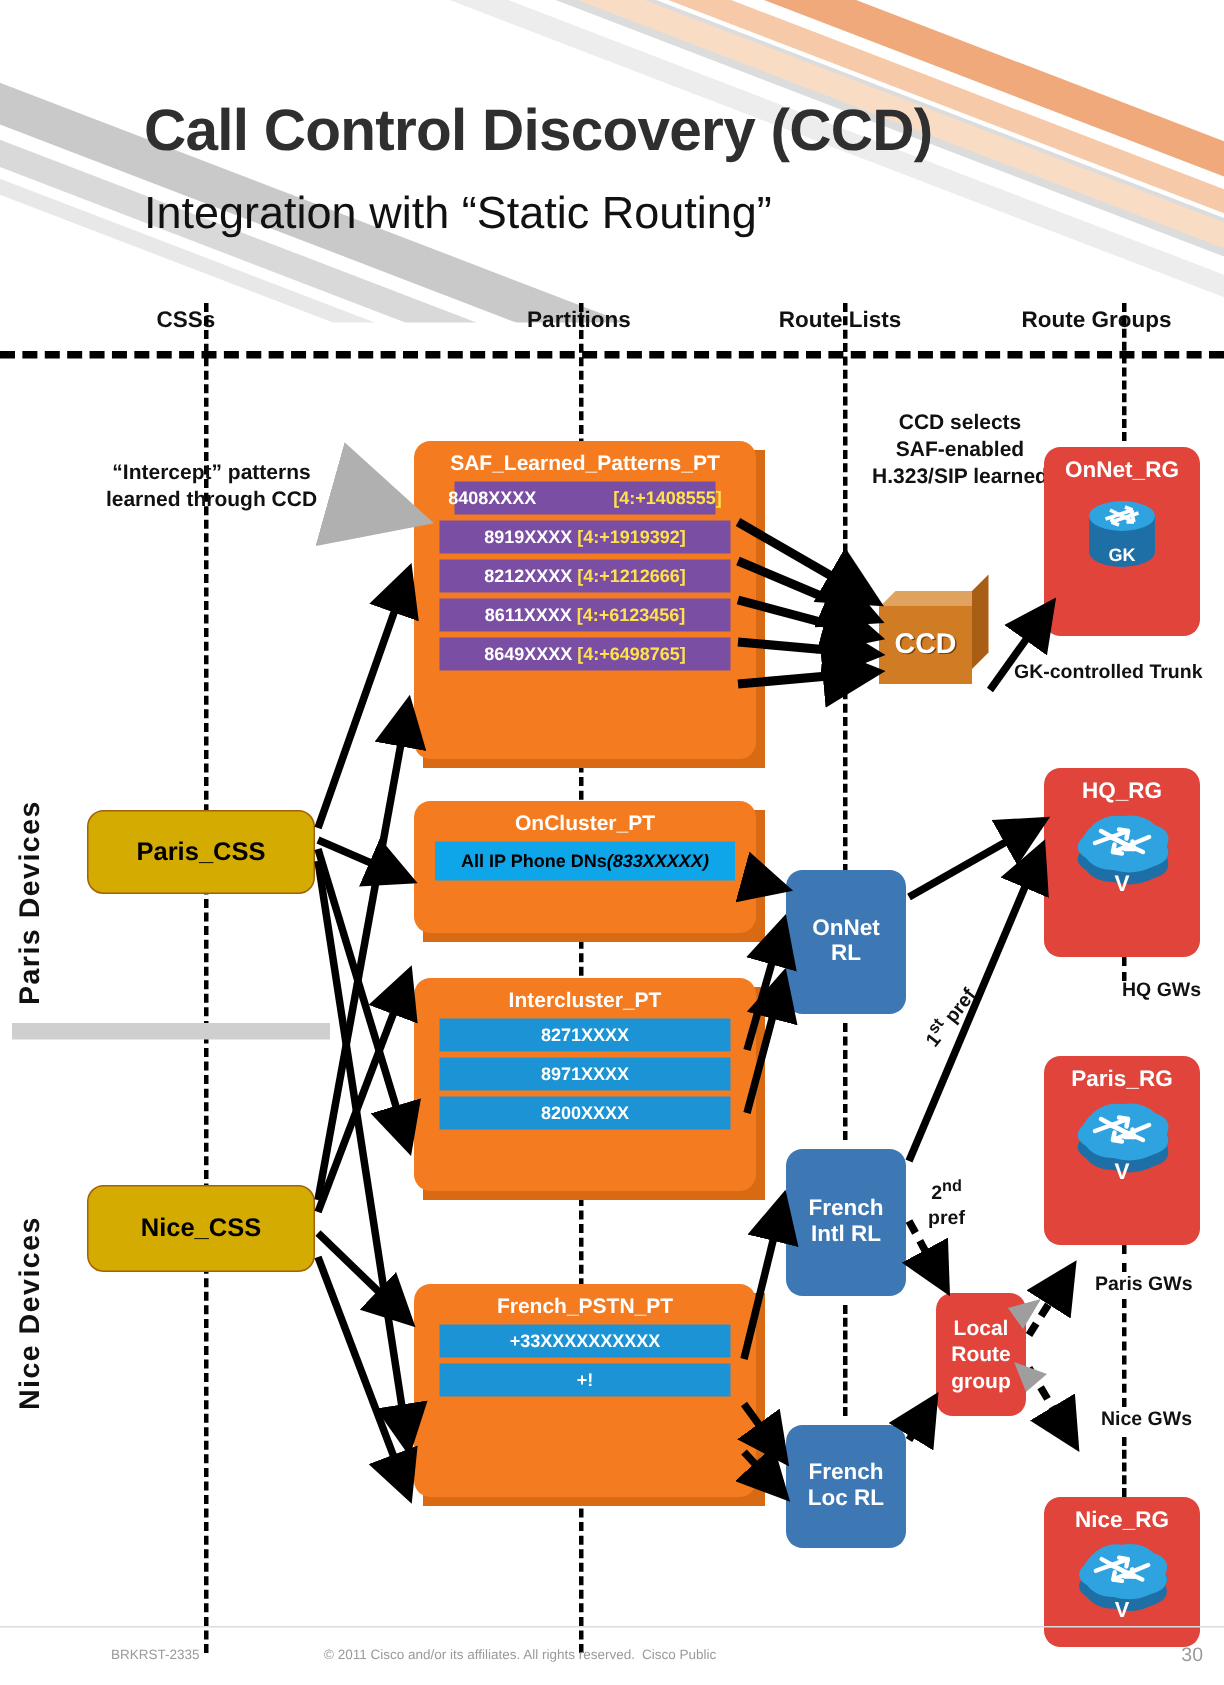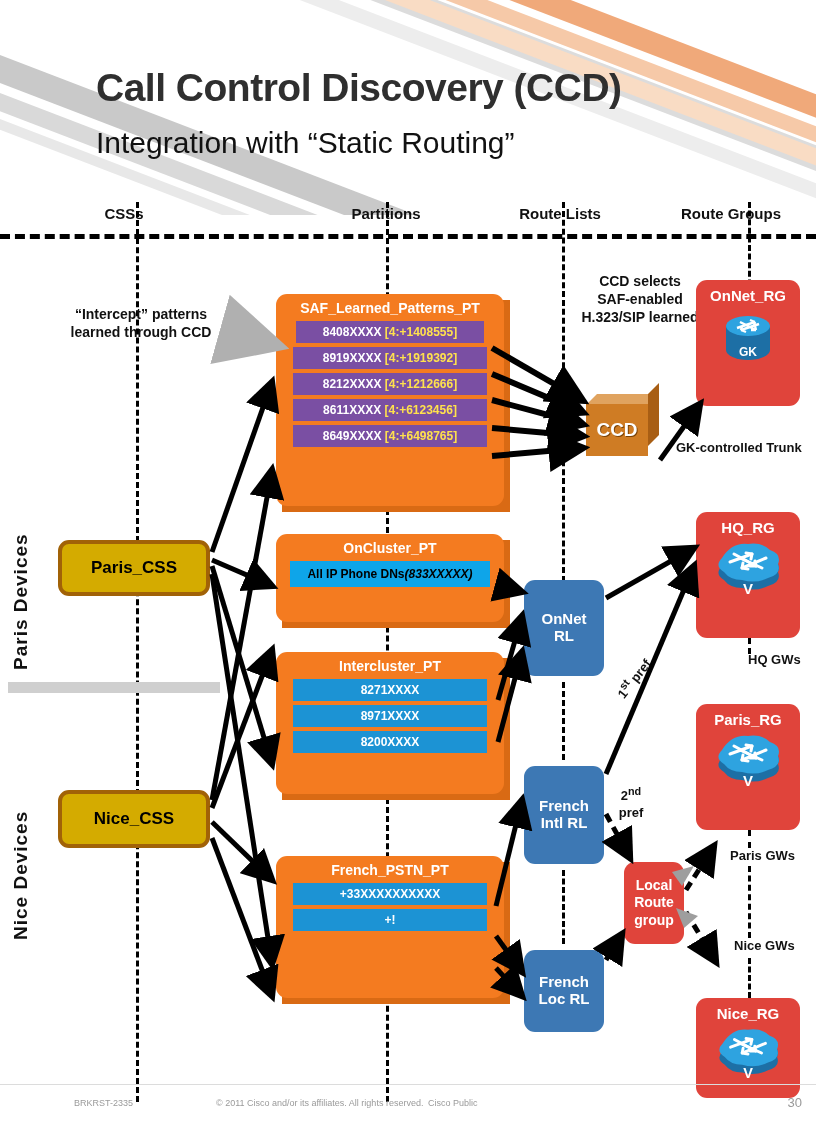--- a/index.html
+++ b/index.html
@@ -35,21 +35,21 @@
 
   
   .sidelabel{position:absolute;font-size:19px;font-weight:bold;color:#111;
              writing-mode:vertical-rl;transform:rotate(180deg);white-space:nowrap;letter-spacing:1px;}
 
   .graybar{position:absolute;left:8px;top:682px;width:212px;height:11px;background:#cfcfcf;}
 
   
   .box{position:absolute;box-sizing:border-box;border-radius:11px;}
 
-  .css-box{background:#d4ab00;border:4px solid #a16207;display:flex;align-items:center;
+  .css-box{background:#d4ab00;border:1px solid #a16207;display:flex;align-items:center;
            justify-content:center;font-size:17px;font-weight:bold;color:#000;}
 
   .pt-box{background:#f47b20;display:flex;flex-direction:column;align-items:center;}
   .pt-box .pt-title{font-size:14px;font-weight:bold;color:#fff;margin:6px 0 5px 0;text-align:center;}
   .pt-shadow{position:absolute;background:#d96a14;}
 
   .row{box-sizing:border-box;display:flex;align-items:center;justify-content:center;
        font-size:12px;font-weight:bold;color:#fff;margin-bottom:4px;}
   .row-purple{background:#7a4fa3;}
   .row-blue{background:#1c93d4;}
@@ -137,21 +137,21 @@
   <div class="box css-box" style="left:58px;top:540px;width:152px;height:56px;">
     <span>Paris_CSS</span>
   </div>
   <div class="box css-box" style="left:58px;top:790px;width:152px;height:58px;">
     <span>Nice_CSS</span>
   </div>
 
   <div class="pt-shadow" style="left:282px;top:300px;width:228px;height:212px;"></div>
   <div class="box pt-box" style="left:276px;top:294px;width:228px;height:212px;">
     <div class="pt-title">SAF_Learned_Patterns_PT</div>
-    <div class="row row-purple" style="width:188px;height:22px;">
+    <div class="row row-purple" style="width:174px;height:22px;gap:24px;">
       <span>8408XXXX</span>&nbsp;<span class="yellowpart">[4:+1408555]</span>
     </div>
     <div class="row row-purple" style="width:194px;height:22px;">
       <span>8919XXXX</span>&nbsp;<span class="yellowpart">[4:+1919392]</span>
     </div>
     <div class="row row-purple" style="width:194px;height:22px;">
       <span>8212XXXX</span>&nbsp;<span class="yellowpart">[4:+1212666]</span>
     </div>
     <div class="row row-purple" style="width:194px;height:22px;">
       <span>8611XXXX</span>&nbsp;<span class="yellowpart">[4:+6123456]</span>
@@ -212,21 +212,21 @@
     <span>Intl RL</span>
   </div>
   <div class="box rl-box" style="left:524px;top:950px;width:80px;height:82px;">
     <span>French</span>
     <span>Loc RL</span>
   </div>
 
   <div class="vdash" style="left:562px;top:682px;height:78px;"></div>
   <div class="vdash" style="left:562px;top:870px;height:74px;"></div>
 
-  <div class="box rg-box" style="left:696px;top:280px;width:104px;height:126px;">
+  <div class="box rg-box" style="left:696px;top:298px;width:104px;height:126px;">
     <div class="rg-title">OnNet_RG</div>
     <svg width="66" height="62" viewBox="0 0 66 62">
       <ellipse cx="33" cy="46" rx="22" ry="10" fill="#1d6fa5"></ellipse>
       <rect x="11" y="22" width="44" height="24" fill="#1d6fa5"></rect>
       <ellipse cx="33" cy="22" rx="22" ry="10" fill="#2ea3e0"></ellipse>
       <g fill="#ffffff" stroke="#ffffff" stroke-width="2.4">
         <path d="M22 24 L40 18"></path>
           <path d="M40 18 l-5 -2 M40 18 l-1 4"></path>
         <path d="M44 20 L26 26"></path>
           <path d="M26 26 l5 2 M26 26 l1 -4"></path>

